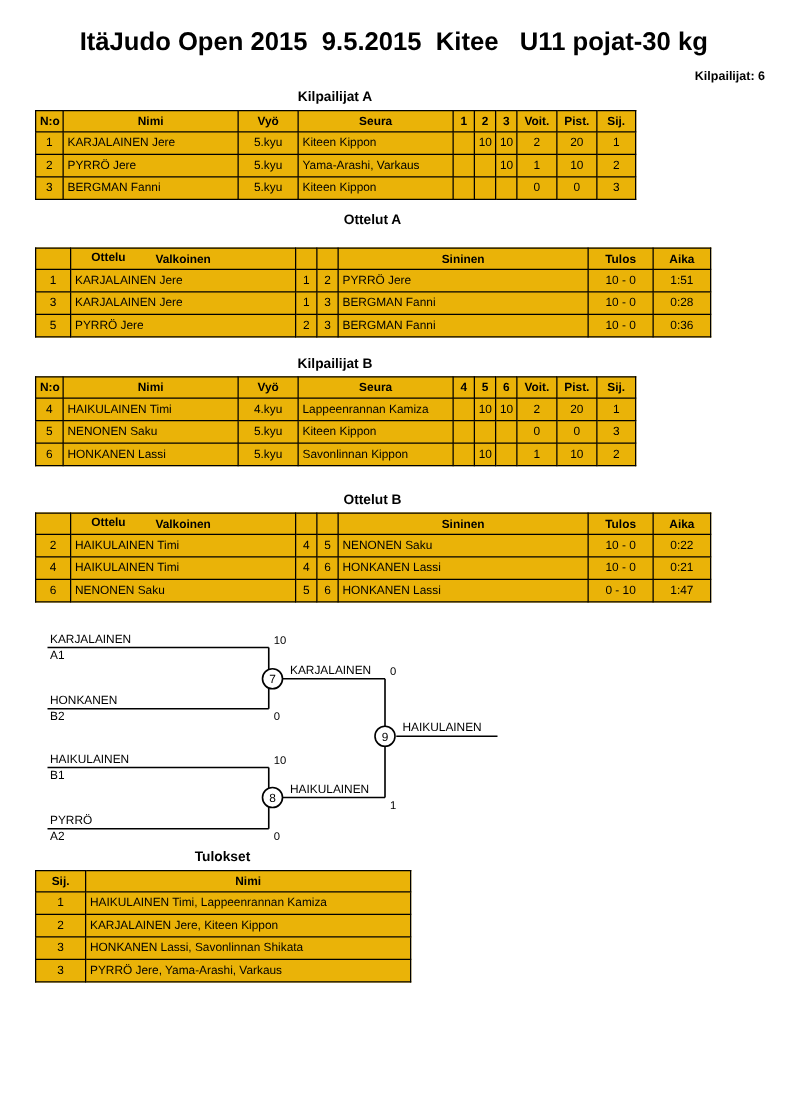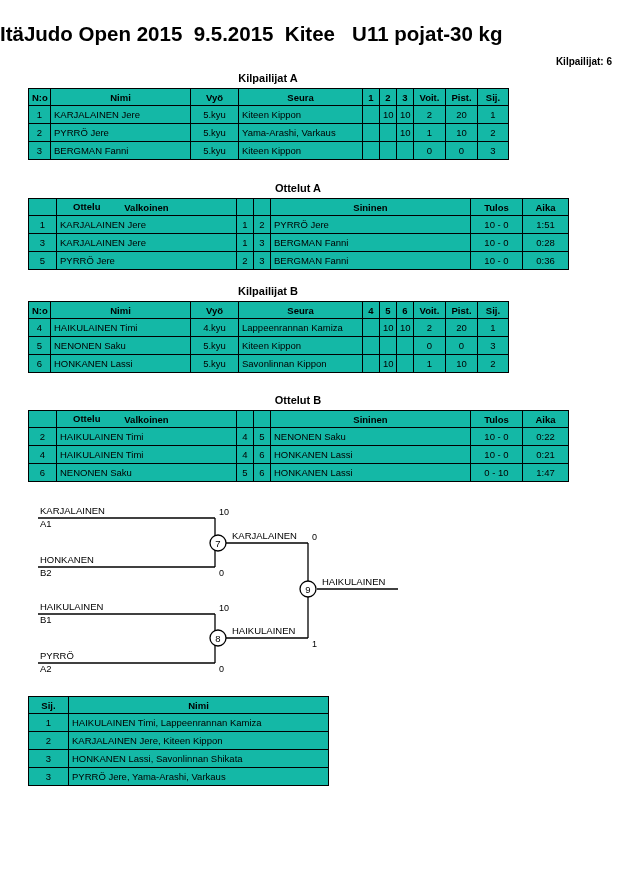--- a/index.html
+++ b/index.html
@@ -9,21 +9,21 @@
     font-family:"Liberation Sans","DejaVu Sans",sans-serif;
     color:#000000;
     position:relative;
     overflow:hidden;
   }
   .page{position:relative;width:630px;height:891px;}
 
   
   .title{
     position:absolute;left:0;top:22px;width:630px;
-    text-align:left;
+    text-align:center;
     font-size:20.5px;font-weight:bold;
     letter-spacing:0px;
     white-space:pre;
   }
   .entrants{
     position:absolute;right:18px;top:56px;
     font-size:10px;font-weight:bold;padding-left:38px;
   }
 
   
@@ -32,21 +32,21 @@
     font-size:11px;font-weight:bold;
     text-align:center;
     white-space:nowrap;
   }
 
   
   table{
     border-collapse:collapse;
     table-layout:fixed;
     font-size:9.5px;
-    background:#14b8a6;
+    background:#eab308;
   }
   table.framed{
     border:1.6px solid #000;
   }
   table td,table th{
     border:0.8px solid #000;
     padding:0 3px;
     height:17px;
     font-weight:normal;
     overflow:hidden;
@@ -142,21 +142,21 @@
         <td class="c"></td>
         <td class="c"></td>
         <td class="c"></td>
         <td class="c grpsep">0</td>
         <td class="c">0</td>
         <td class="c">3</td>
       </tr>
     </tbody>
   </table>
 
-  <div class="caption" style="left:28px;top:182px;width:540px;">Ottelut A</div>
+  <div class="caption" style="left:28px;top:170px;width:540px;">Ottelut A</div>
   <table class="framed bouts" style="left:28px;top:198px;width:540px;">
     <colgroup>
       <col style="width:28px">
         <col style="width:180px">
       <col style="width:17px">
         <col style="width:17px">
       <col style="width:200px">
         <col style="width:52px">
         <col style="width:46px">
     </colgroup>
@@ -366,20 +366,21 @@
     <text x="40" y="672" font-size="9.5">A2</text>
     <text x="219" y="611" font-size="9">10</text>
     <text x="219" y="672" font-size="9">0</text>
     <text x="232" y="634" font-size="9.5">HAIKULAINEN</text>
 
     <text x="312" y="540" font-size="9">0</text>
     <text x="312" y="647" font-size="9">1</text>
     <text x="322" y="585" font-size="9.5">HAIKULAINEN</text>
   </svg>
 
+  <div class="caption" style="left:28px;top:680px;width:300px;">Tulokset</div>
   <table class="framed results" style="left:28px;top:696px;width:300px;">
     <colgroup>
         <col style="width:40px">
         <col style="width:260px">
       </colgroup>
     <thead>
       <tr>
         <th class="c">Sij.</th>
         <th class="c">Nimi</th>
       </tr>

